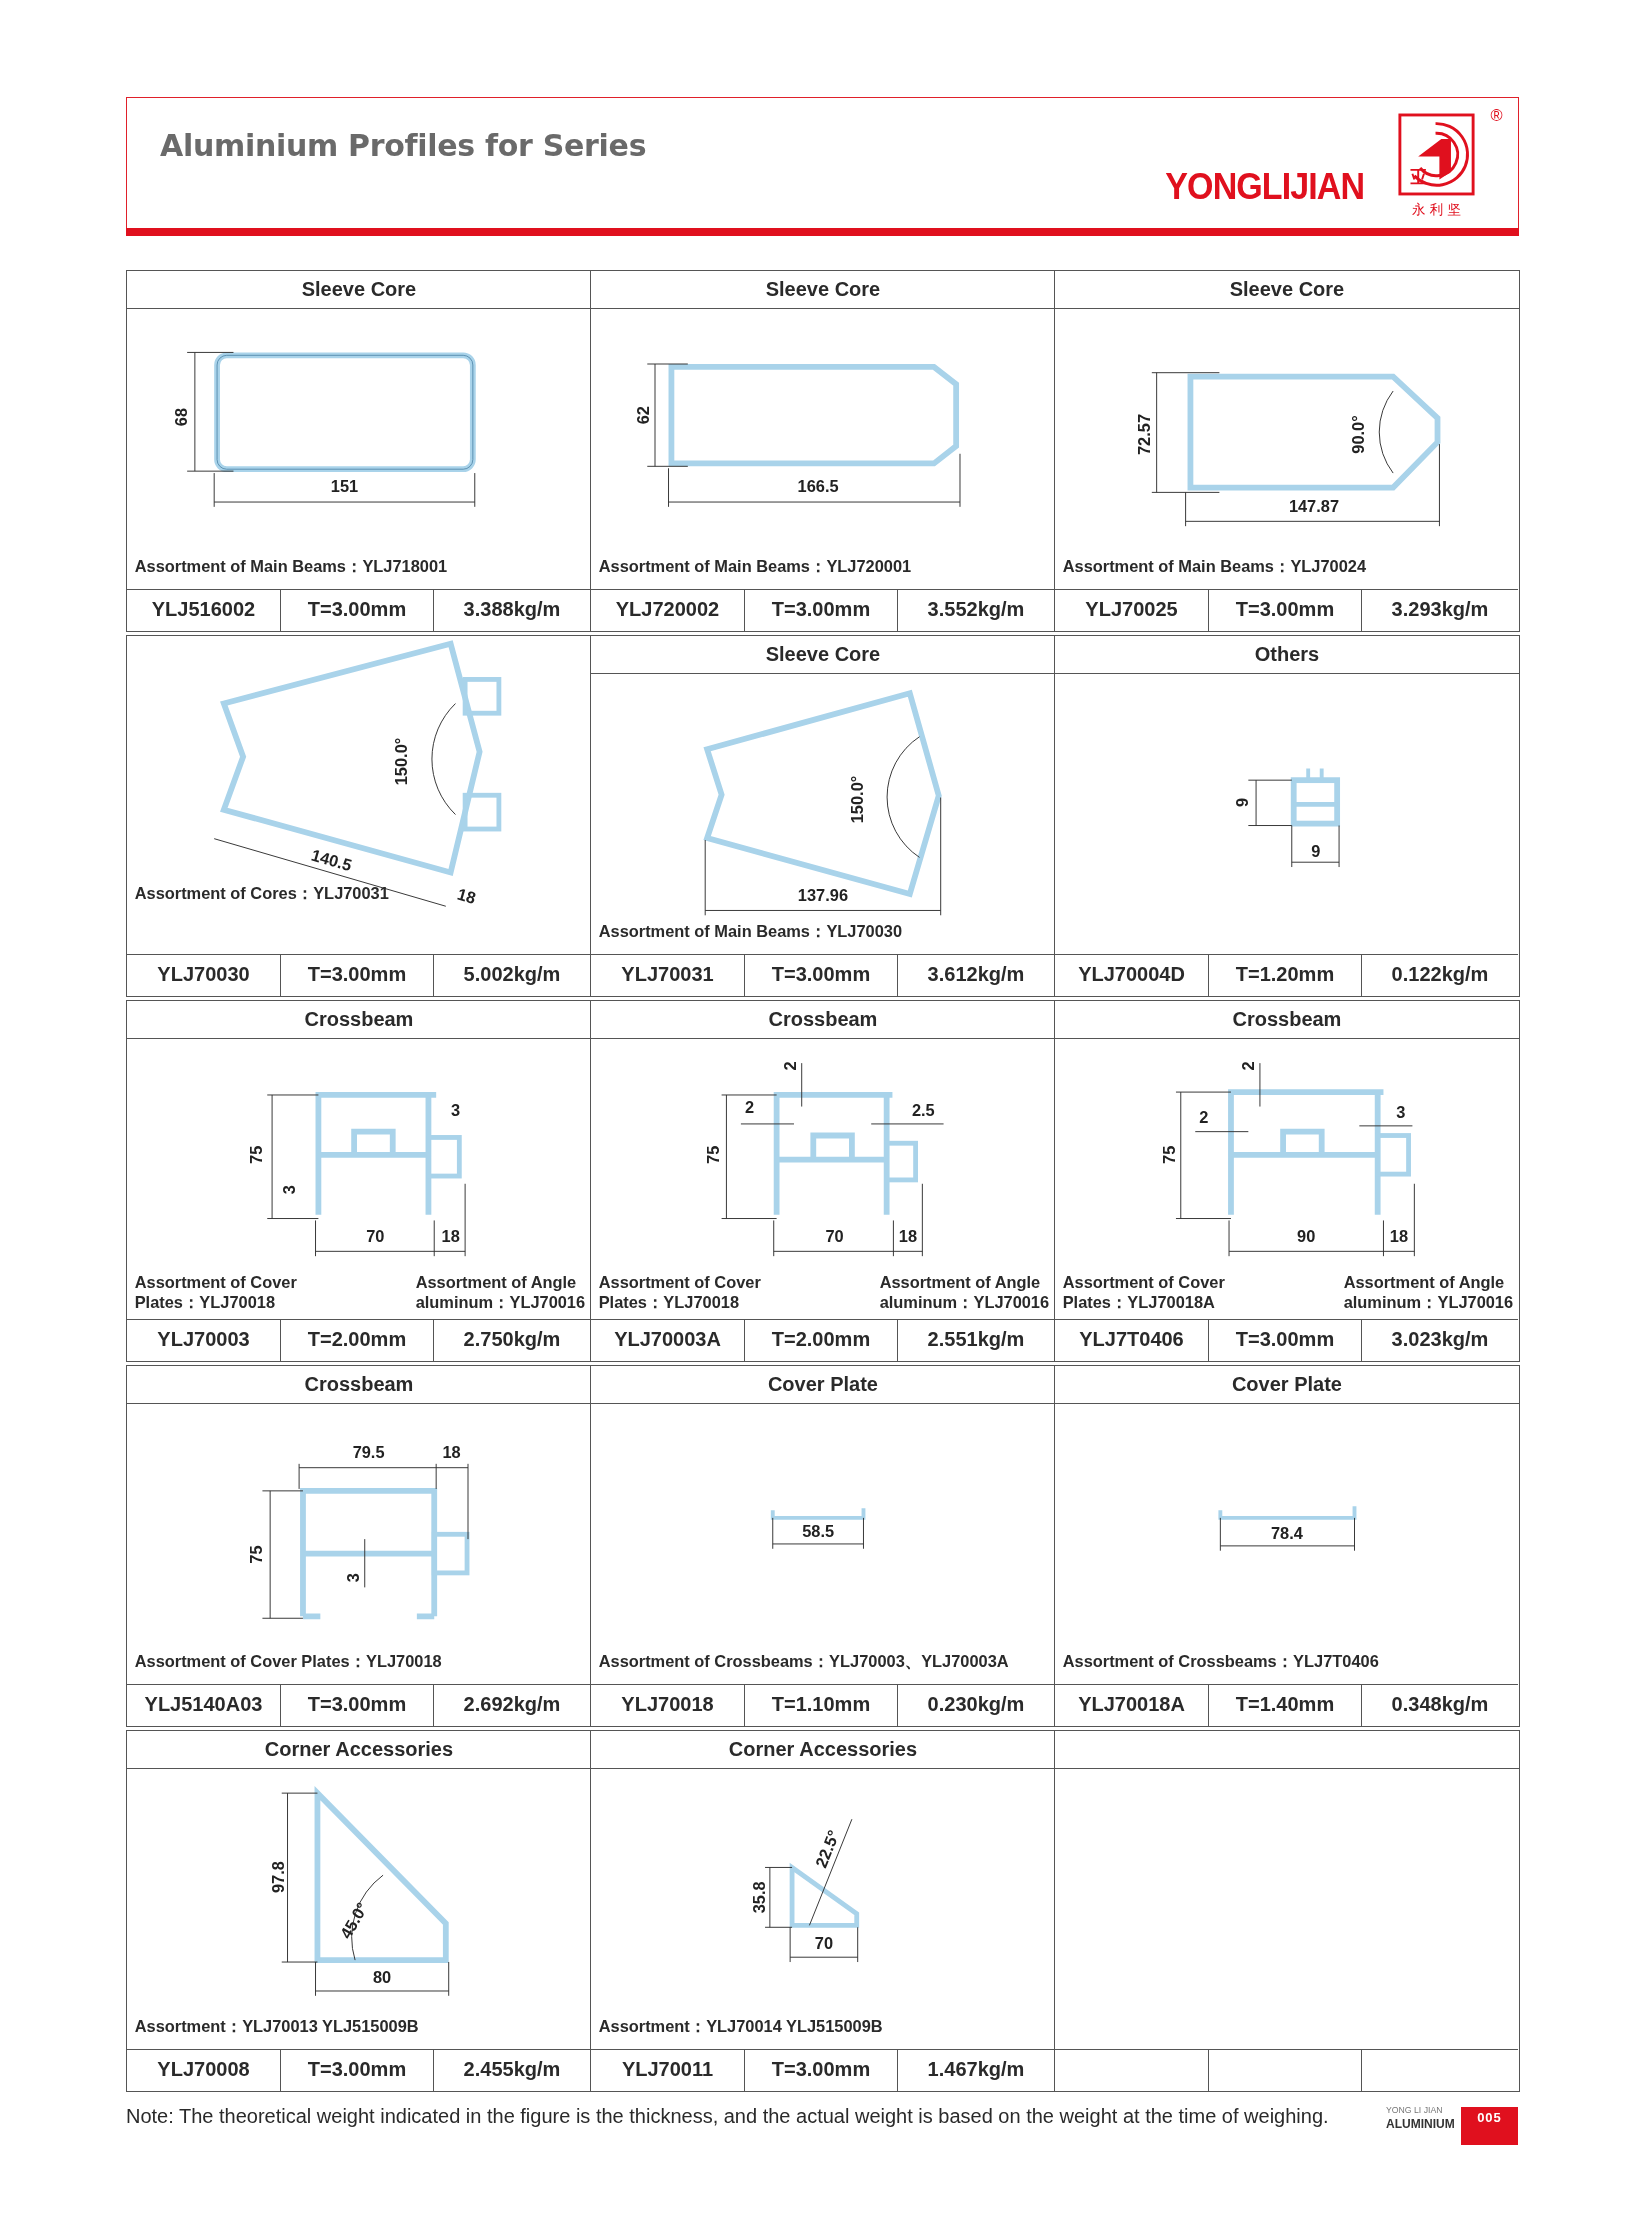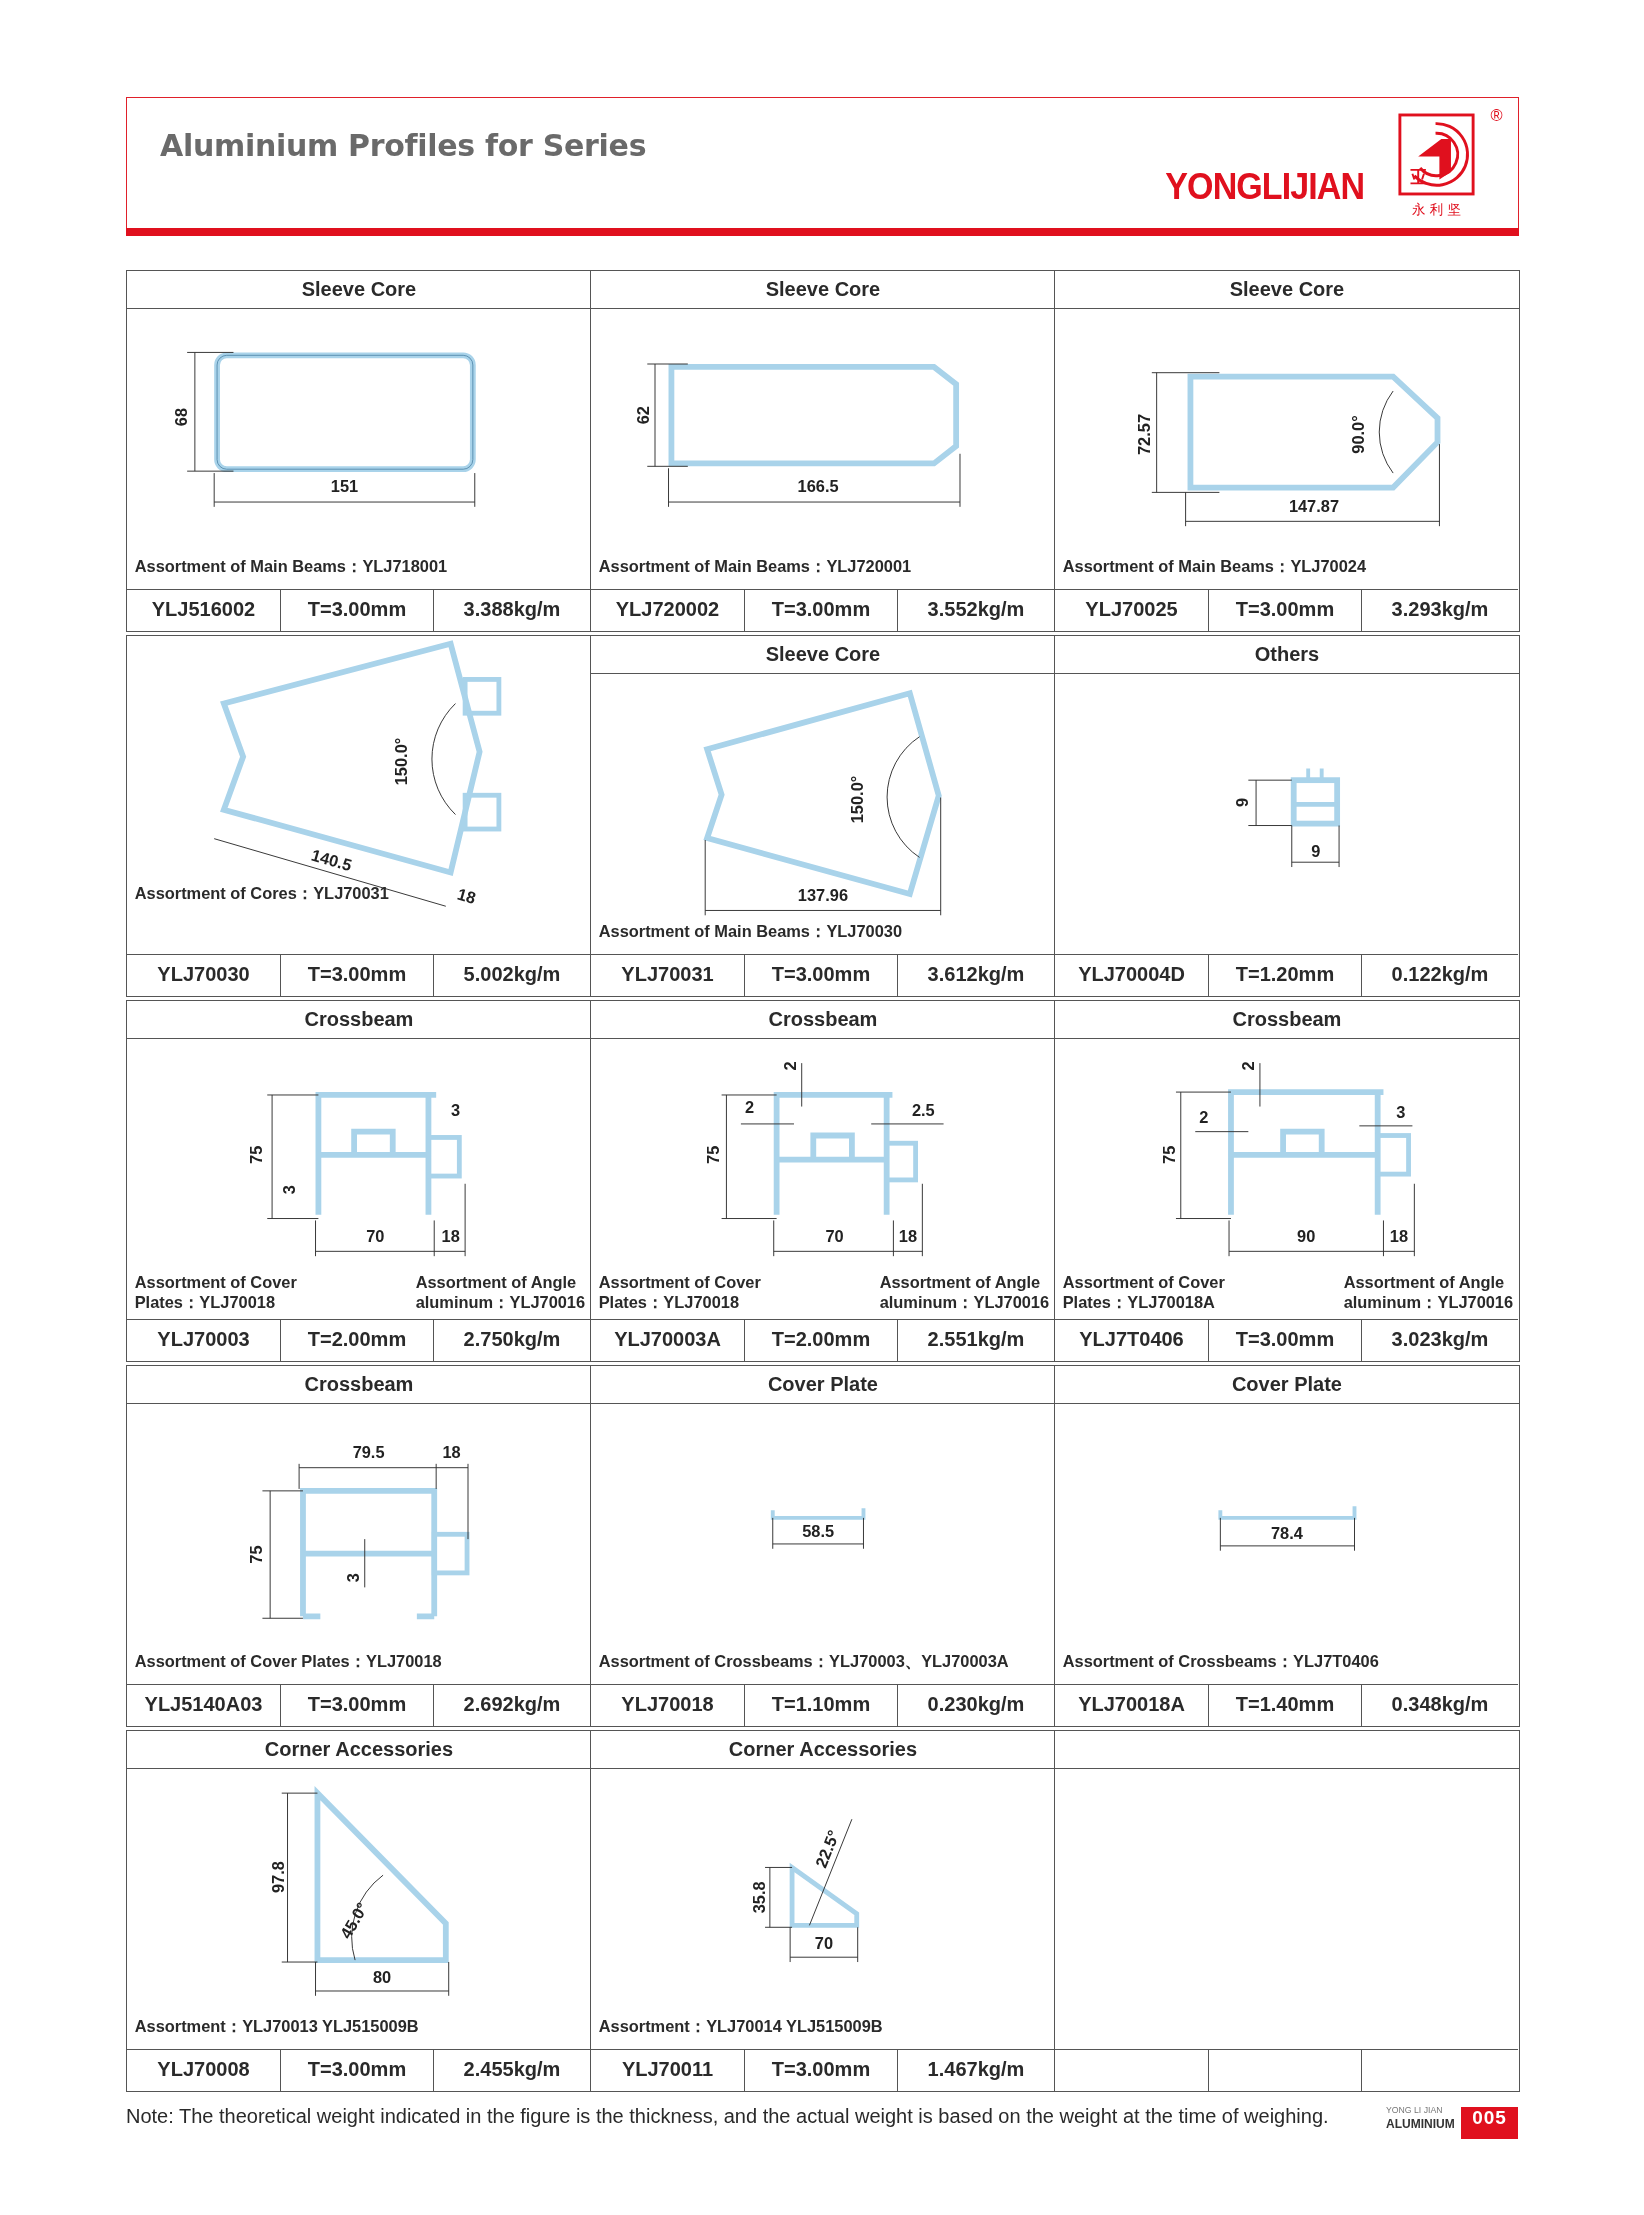--- a/index.html
+++ b/index.html
@@ -22,21 +22,21 @@
   .assort { position:absolute; left:7.7px; bottom:7.7px; font-size:16.4px; color:#2a2a2a; white-space:nowrap; }
   .assort-r { position:absolute; right:5.8px; bottom:3.9px; font-size:16.4px; line-height:19.3px; color:#2a2a2a; }
   .assort-l2 { position:absolute; left:7.7px; bottom:3.9px; font-size:16.4px; line-height:19.3px; color:#2a2a2a; }
   svg.draw { position:absolute; left:0; top:0; width:461px; height:277px; }
   .dim { font-family:"Liberation Sans", sans-serif; font-size:17px; fill:#222; }
 
   .note { position:absolute; left:126px; top:2105px; font-size:20px; color:#2a2a2a; }
   .pagebadge { position:absolute; left:1386px; top:2105px; }
   .pb-top { font-size:8.7px; color:#777; position:absolute; left:0; top:0; white-space:nowrap; }
   .pb-bot { font-size:12px; font-weight:bold; color:#333; position:absolute; left:0; top:11.6px; white-space:nowrap; }
-  .pb-num { position:absolute; left:75px; top:1.9px; width:57px; height:32px; background:#e0101e; color:#fff; font-weight:bold; font-size:19px; line-height:21px; text-align:center; letter-spacing:1px; }
+  .pb-num { position:absolute; left:75px; top:1.9px; width:57px; height:38px; background:#e0101e; color:#fff; font-weight:bold; font-size:13px; line-height:21px; text-align:center; letter-spacing:1px; }
 </style>
 </head>
 <body>
 
 <div class="header">
   <div class="title">
     <div>Aluminium Profiles for Series</div>
   </div>
   <div class="brand">YONGLIJIAN</div>
   <svg class="logo" viewBox="0 0 82 114">

